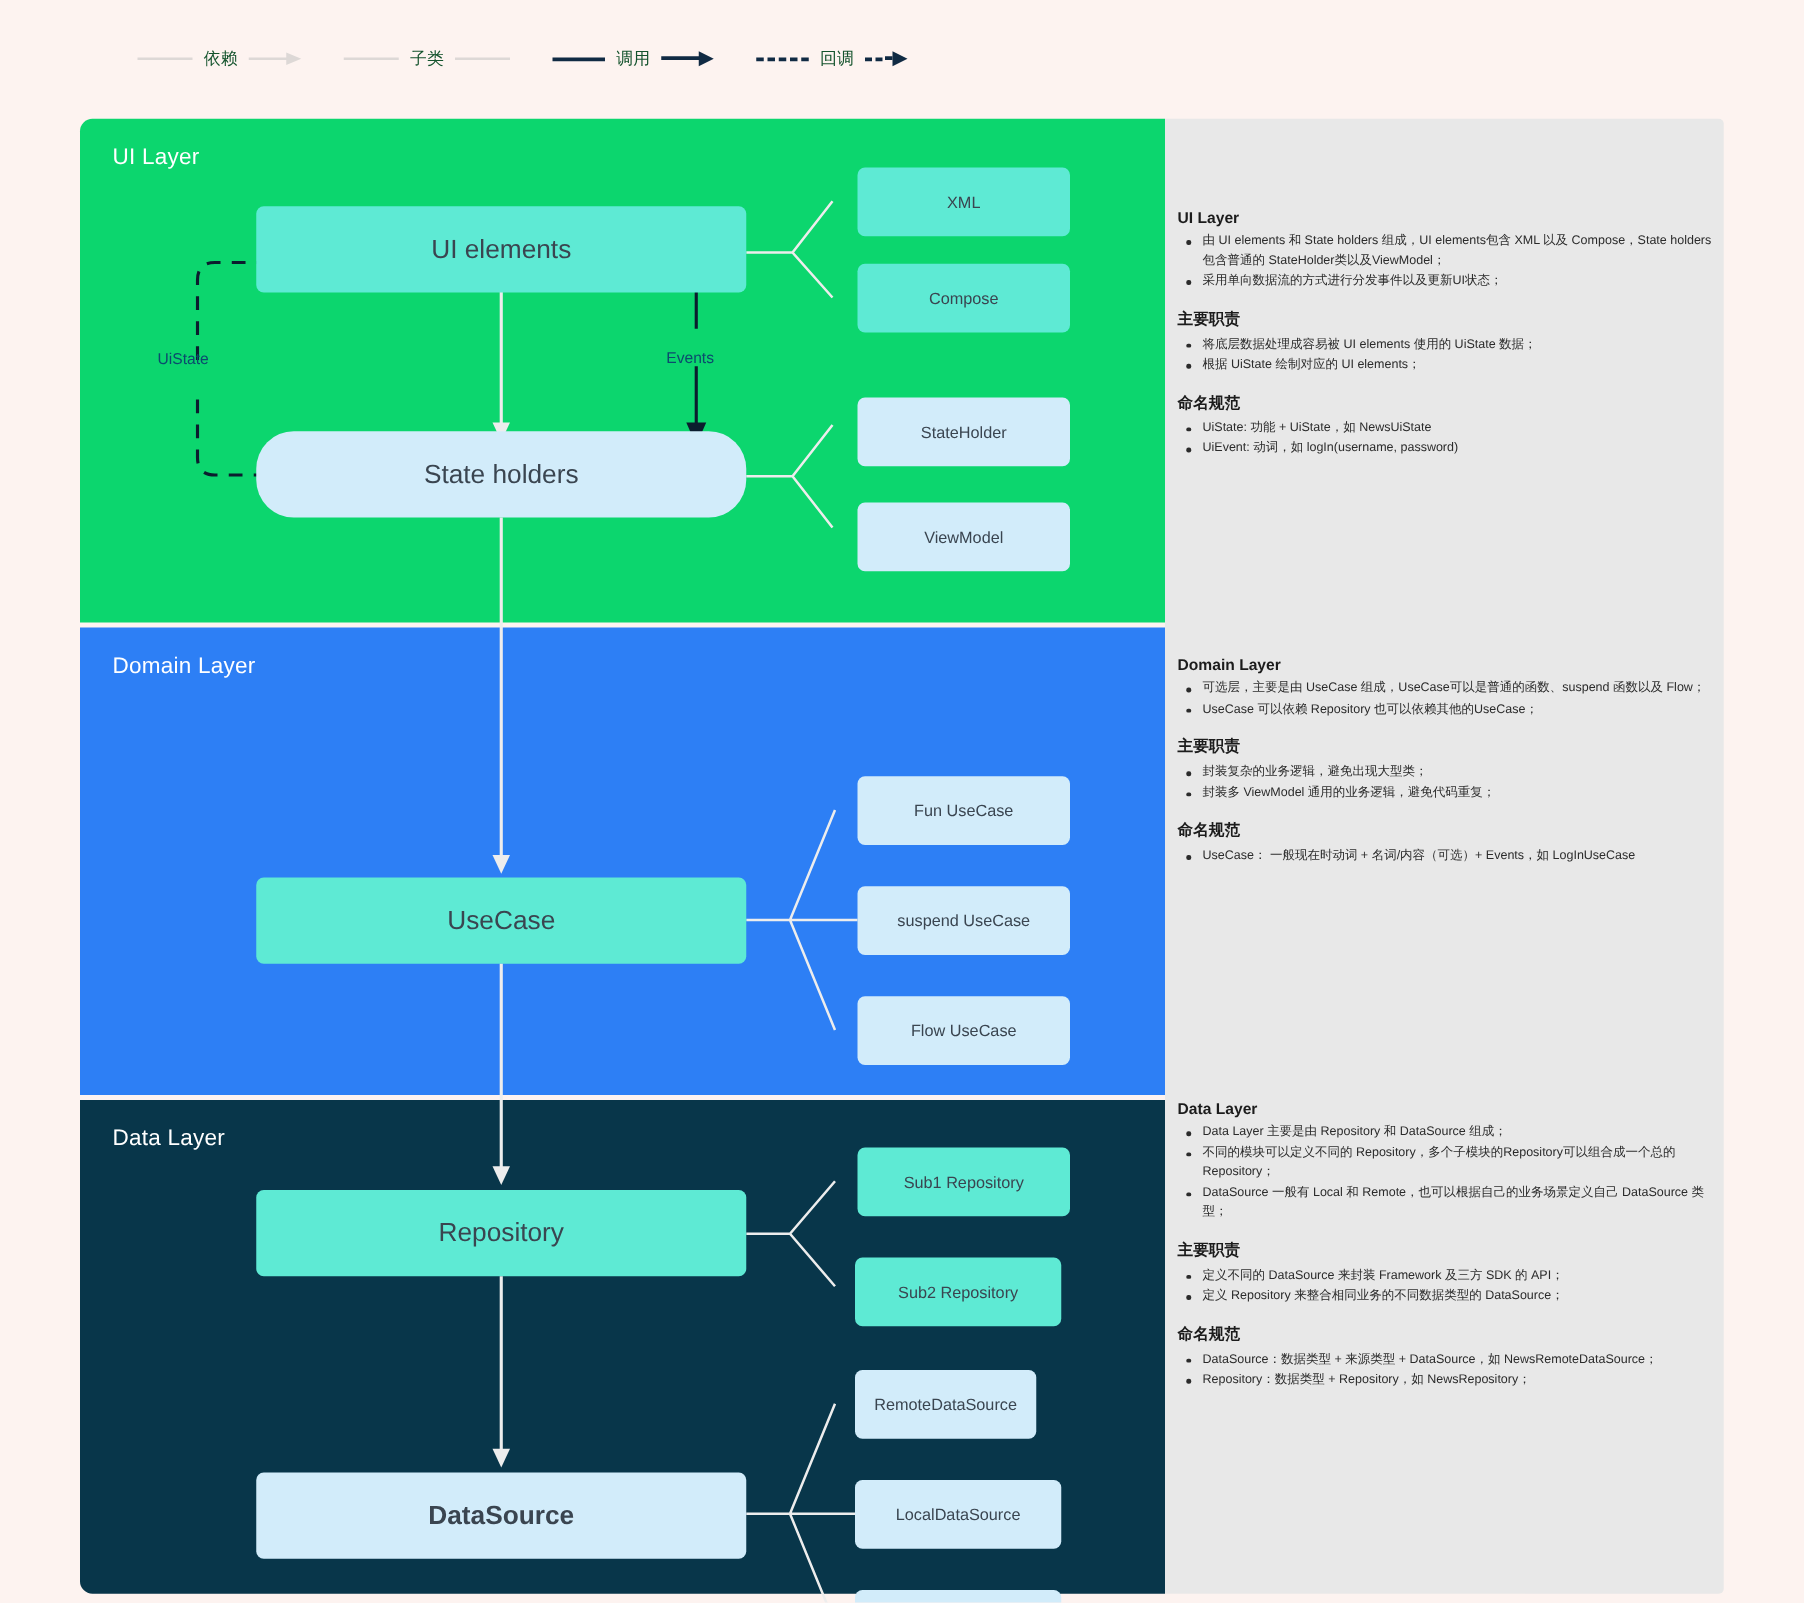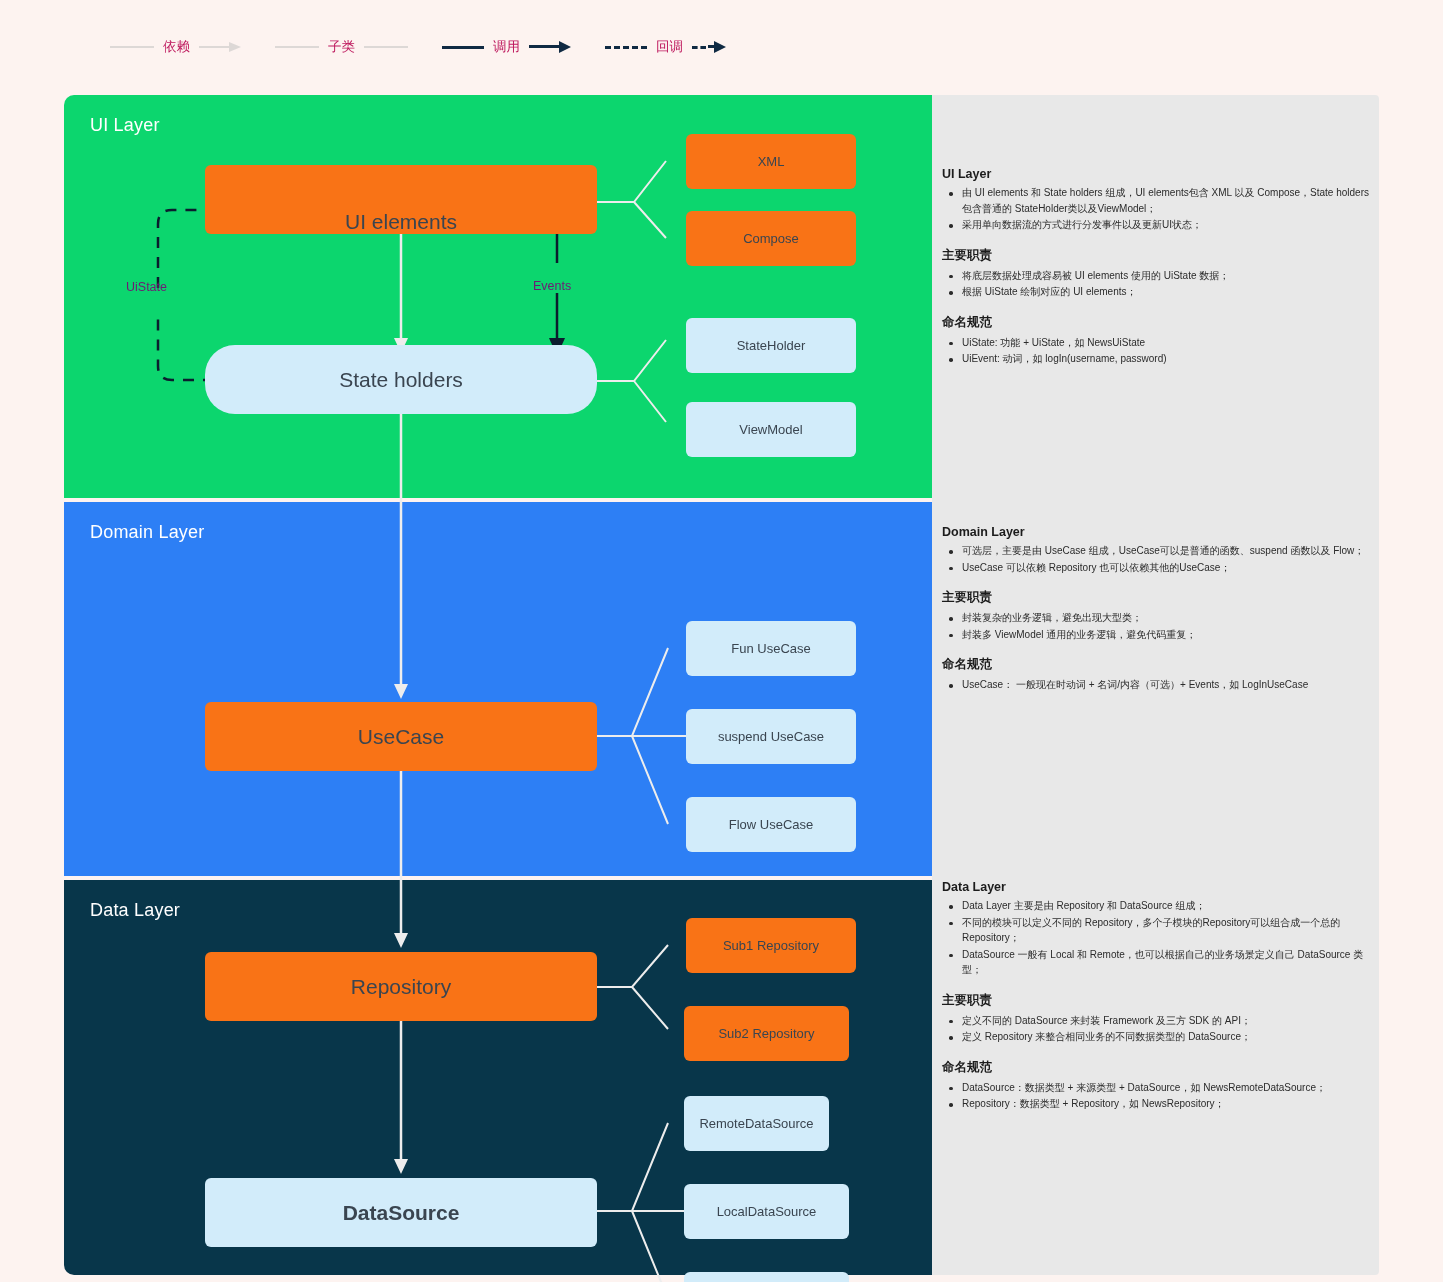--- a/index.html
+++ b/index.html
@@ -21,21 +21,21 @@
     display: flex;
     align-items: center;
   }
   .legend-item {
     display: flex;
     align-items: center;
     margin-right: 34px;
   }
   .legend-item .lg-label {
     font-size: 13.5px;
-    color: #be185d;
+    color: #14532d;
     margin: 0 9px;
     white-space: nowrap;
   }
   .lg-line {
     display: inline-block;
     width: 44px; height: 0;
     border-top: 2px solid #DDD8D6;
   }
   .lg-line.dark { border-top: 3px solid #102A43; width: 42px; }
   .lg-line.dashed {
@@ -89,34 +89,34 @@
   
   .node {
     position: absolute;
     box-sizing: border-box;
     border-radius: 6px;
     display: flex; align-items: center; justify-content: center;
     text-align: center;
     color: #3a4550;
     z-index: 4;
   }
-  .node.yellow { background: #f97316; }
+  .node.yellow { background: #5eead4; }
   .node.blue   { background: #D2ECFA; }
   .node.big    { font-size: 21px; }
   .node.small  { font-size: 13px; }
 
   
   .conn { position: absolute; z-index: 2; }
   svg.conn { overflow: visible; }
 
   
   .edge-label {
     position: absolute;
     font-size: 12.5px;
-    color: #701a75;
+    color: #0c4a6e;
     z-index: 6;
     white-space: nowrap;
   }
 
   
   #notes-panel {
     position: absolute;
     left: 868px; top: 0;
     width: 447px; height: 1180px;
     background: #E8E8E8;
@@ -222,21 +222,21 @@
     </svg>
 
     <svg class="conn" style="left:80px; top:95px; width:190px; height:215px;">
       <path d="M 130,190 L 28,190 Q 14,190 14,176 L 14,122 M 14,98 L 14,34 Q 14,20 28,20 L 92,20" stroke="#0B1D2E" stroke-width="2.5" fill="none" stroke-dasharray="11,9"></path>
       <polygon points="92,12 92,28 112,20" fill="#0B1D2E"></polygon>
     </svg>
 
     <div class="edge-label" style="left:62px; top:185px;">UiState</div>
     <div class="edge-label" style="left:469px; top:184px;">Events</div>
 
-    <div class="node yellow big" style="left:141px; top:70px; width:392px; height:69px;align-items:flex-end;">
+    <div class="node yellow big" style="left:141px; top:70px; width:392px; height:69px;">
       <span>UI elements</span>
     </div>
 
     <div class="node blue big" style="left:141px; top:250px; width:392px; height:69px;border-radius:30px;">
       <span>State holders</span>
     </div>
 
     <div class="node yellow small" style="left:622px; top:39px; width:170px; height:55px;">
       <span>XML</span>
     </div>

